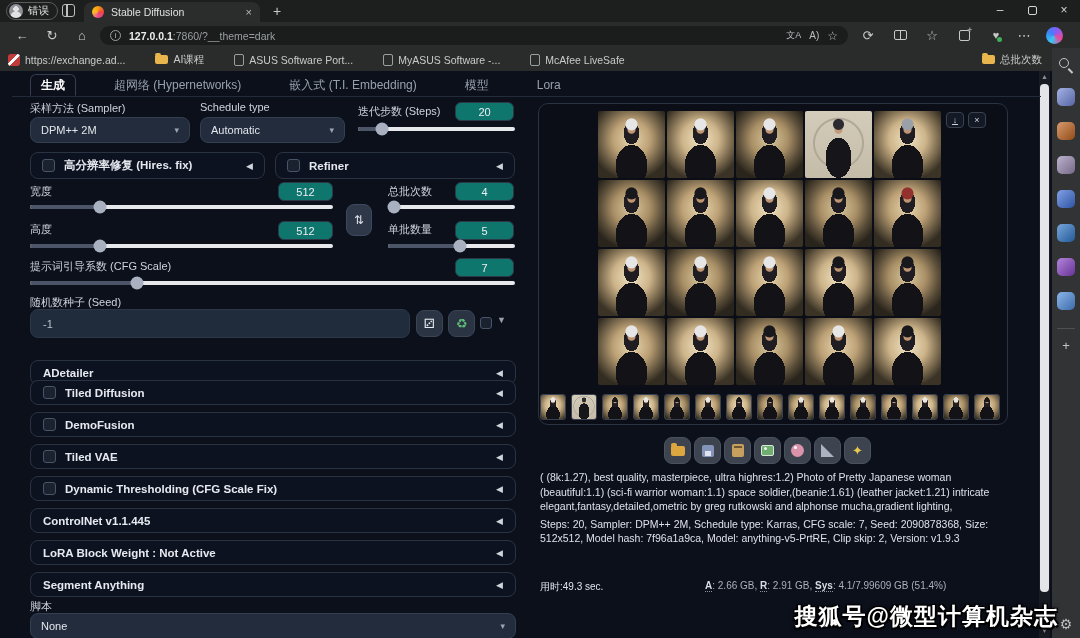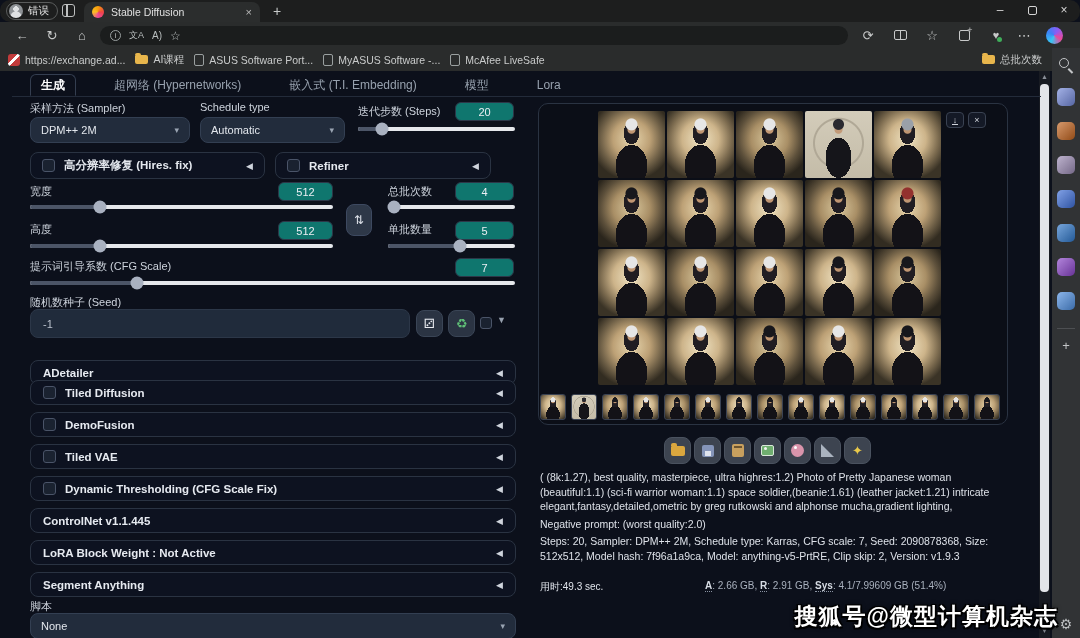--- a/index.html
+++ b/index.html
@@ -1,21 +1,21 @@
 <!DOCTYPE html>
 <html><head>
 <meta charset="utf-8">
 <style>
   * { margin:0; padding:0; box-sizing:border-box; }
   html,body { background:#000; }
   body { font-family:"Liberation Sans","DejaVu Sans",sans-serif; }
   .stage { position:relative; width:1080px; height:638px; overflow:hidden; background:#0c101b; }
 
   
-  .tabstrip { position:absolute; left:0; top:0; width:1080px; height:22px; background:#1d1e1e;border-radius:10px; }
+  .tabstrip { position:absolute; left:0; top:0; width:1080px; height:22px; background:#1d1e1e; }
   .profile-chip { position:absolute; left:6px; top:2px; height:18px; border:1px solid #5a5c5c; border-radius:10px;
                   display:flex; align-items:center; gap:5px; padding:0 8px 0 2px; color:#e3e3e3; font-size:10.5px; }
   .avatar { width:14px; height:14px; border-radius:50%;
             background: radial-gradient(circle 3px at 50% 36%, #e0e2e4 0 2.6px, transparent 3px),
                         radial-gradient(circle 6px at 50% 92%, #e0e2e4 0 5px, transparent 6px), #8e9296; }
   .ws-icon { position:absolute; left:62px; top:4px; width:13px; height:13px; border:1.5px solid #bdbfbf; border-radius:3px; }
   .ws-icon::after { content:''; position:absolute; left:3px; top:0; bottom:0; width:1.5px; background:#bdbfbf; }
   .btab { position:absolute; left:84px; top:2px; width:176px; height:20px; background:#2b2d2d; border-radius:8px 8px 0 0;
           display:flex; align-items:center; gap:7px; padding:0 8px; }
   .favicon-sd { width:12px; height:12px; border-radius:50%;
@@ -40,21 +40,21 @@
   .ic-split { width:13px; height:10px; border:1px solid #c7c9c9; border-radius:2px; position:relative; }
   .ic-split::after { content:''; position:absolute; left:50%; top:0; bottom:0; width:1px; background:#c7c9c9; }
   .ic-box { width:11px; height:11px; border:1px solid #c7c9c9; border-radius:2px; position:relative; }
   .ic-box i { position:absolute; right:-4px; top:-6px; font-style:normal; font-size:9px; color:#c7c9c9; }
   .ic-ess { position:relative; color:#c7c9c9; font-size:11px; }
   .ic-ess i { position:absolute; right:-3px; bottom:-1px; width:5px; height:5px; border-radius:50%; background:#3fae5a; }
   .copilot { width:17px; height:17px; border-radius:50%;
              background: conic-gradient(from 210deg, #37c6f4, #3b82f6, #8b5cf6, #ec4899, #37c6f4); }
 
   .bookmarksbar { position:absolute; left:0; top:48px; width:1052px; height:23px; background:#2a2c2c; }
-  .bmleft { position:absolute; left:8px; top:0; height:23px; display:flex; align-items:center; gap:10px; }
+  .bmleft { position:absolute; left:8px; top:0; height:23px; display:flex; align-items:center; gap:30px; }
   .bm { display:flex; align-items:center; gap:5px; font-size:10.5px; color:#c9cbcb; white-space:nowrap; }
   .bm-red { width:12px; height:12px; border-radius:3px; background:
             linear-gradient(135deg, transparent 40%, #fff 40% 58%, transparent 58%), #c23b3b; }
   .bm-folder { width:13px; height:9px; background:#e8b64c; border-radius:1px 2px 2px 2px; position:relative; }
   .bm-folder::before { content:''; position:absolute; top:-2px; left:0; width:6px; height:2px; background:#e8b64c; border-radius:2px 2px 0 0; }
   .bm-page { width:10px; height:12px; border:1px solid #9aa0a0; border-radius:2px; }
   .bm-right { position:absolute; right:10px; top:0; height:23px; display:flex; align-items:center; }
 
   
   .sidebar { position:absolute; right:0; top:48px; width:28px; height:590px; background:#313335; }
@@ -165,20 +165,21 @@
       <span class="winbtn">×</span>
     </div>
   </div>
 
   <div class="navbar">
     <span class="navic" style="left:10px">←</span>
     <span class="navic" style="left:40px">↻</span>
     <span class="navic" style="left:70px">⌂</span>
     <div class="urlpill">
       <span class="info-i">i</span>
+      <span class="url-text"><b>127.0.0.1</b><span>:7860/?__theme=dark</span></span>
       <span class="pill-ic" style="font-size:9px">文A</span>
       <span class="pill-ic">A)</span>
       <span class="pill-ic" style="font-size:12px">☆</span>
     </div>
     <span class="navic" style="left:856px">⟳</span>
     <span class="navic" style="left:888px">
         <span class="ic-split"></span>
       </span>
     <span class="navic" style="left:920px">☆</span>
     <span class="navic" style="left:952px">
@@ -271,21 +272,21 @@
   <div class="slider" style="left: 358px; top: 127px; width: 157px; --pct: 15%;">
       <div class="fill"></div>
       <div class="knob"></div>
     </div>
 
   <div class="panelbox" style="left:30px; top:152px; width:235px">
     <span class="cb"></span>
     <span class="t">高分辨率修复 (Hires. fix)</span>
     <span class="arrow-l">◀</span>
   </div>
-  <div class="panelbox" style="left:275px; top:152px; width:216px">
+  <div class="panelbox" style="left:275px; top:152px; width:240px">
     <span class="cb"></span>
     <span class="t">Refiner</span>
     <span class="arrow-l">◀</span>
   </div>
 
   <span class="lbl" style="left:30px; top:184px">宽度</span>
   <div class="numbox" style="left:278px; top:182px; width:55px">512</div>
   <div class="slider" style="left: 30px; top: 205px; width: 303px; --pct: 23%;">
       <div class="fill"></div>
       <div class="knob"></div>
@@ -433,21 +434,20 @@
       <div class="ab">
         <span class="i-ruler"></span>
       </div>
       <div class="ab">
         <span class="i-sparkle">✦</span>
       </div>
     </div>
 
   <div class="geninfo">
     <p>( (8k:1.27), best quality, masterpiece, ultra highres:1.2) Photo of Pretty Japanese woman (beautiful:1.1) (sci-fi warrior woman:1.1) space soldier,(beanie:1.61) (leather jacket:1.21) intricate elegant,fantasy,detailed,ometric by greg rutkowski and alphonse mucha,gradient lighting,</p>
-    <p>Negative prompt: (worst quality:2.0)</p>
     <p>Steps: 20, Sampler: DPM++ 2M, Schedule type: Karras, CFG scale: 7, Seed: 2090878368, Size: 512x512, Model hash: 7f96a1a9ca, Model: anything-v5-PrtRE, Clip skip: 2, Version: v1.9.3</p>
   </div>
 
   <span class="footer-time">用时:49.3 sec.</span>
   <span class="footer-mem"><b>A</b><span>: 2.66 GB, </span><b>R</b><span>: 2.91 GB, </span><b>Sys</b><span>: 4.1/7.99609 GB (51.4%)</span></span>
 
   <div class="watermark">搜狐号@微型计算机杂志</div>
 </div>
 
 </body></html>

